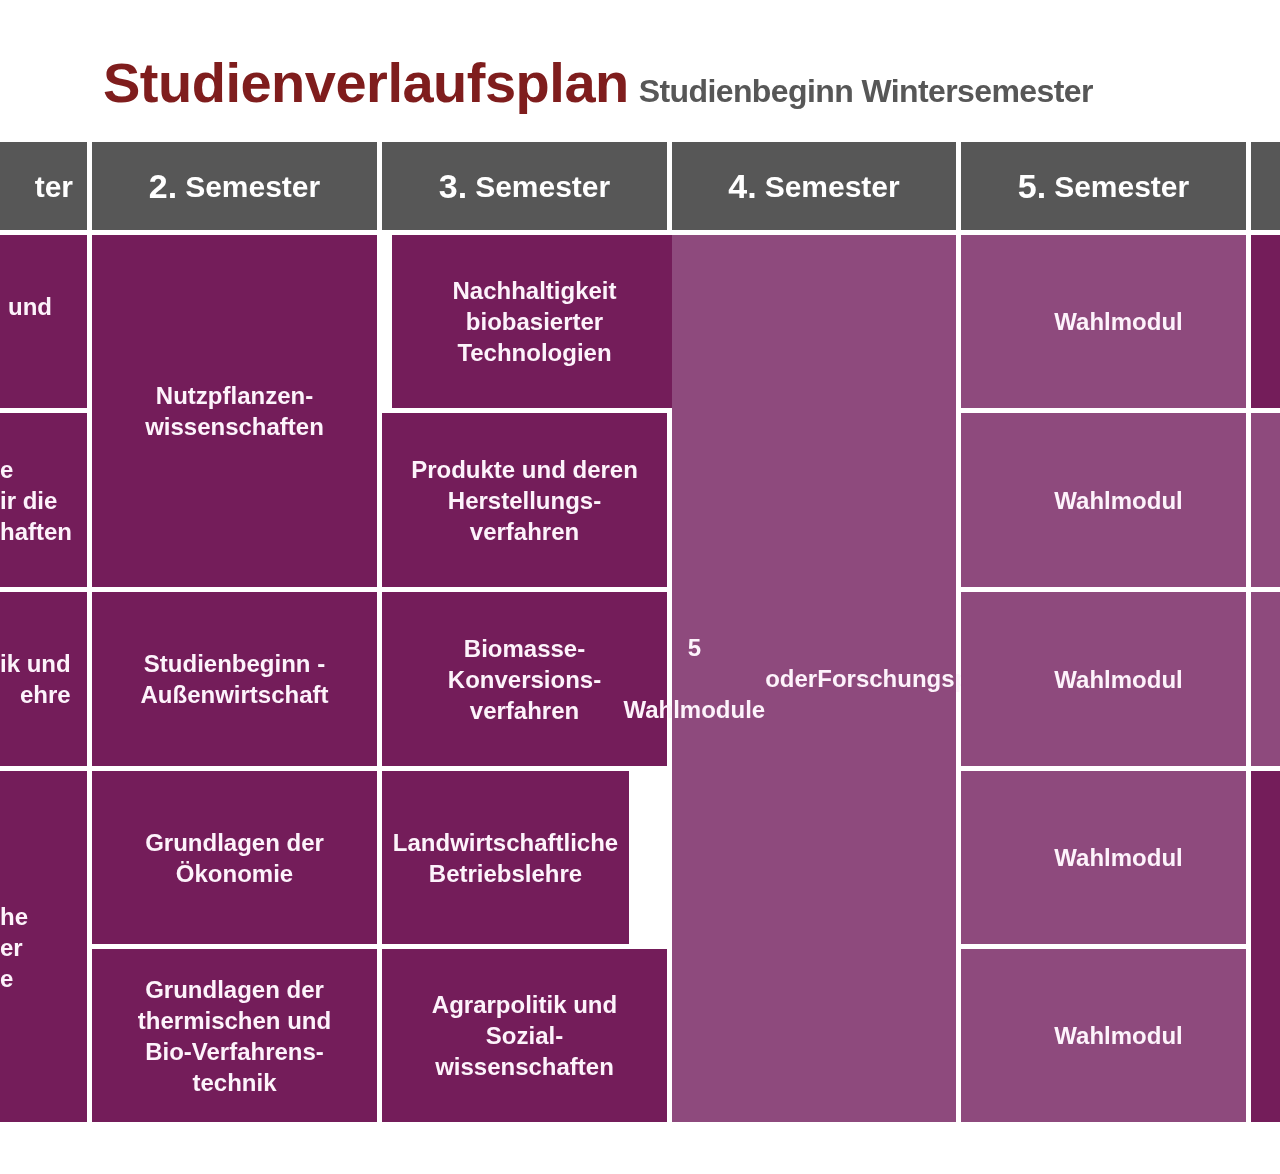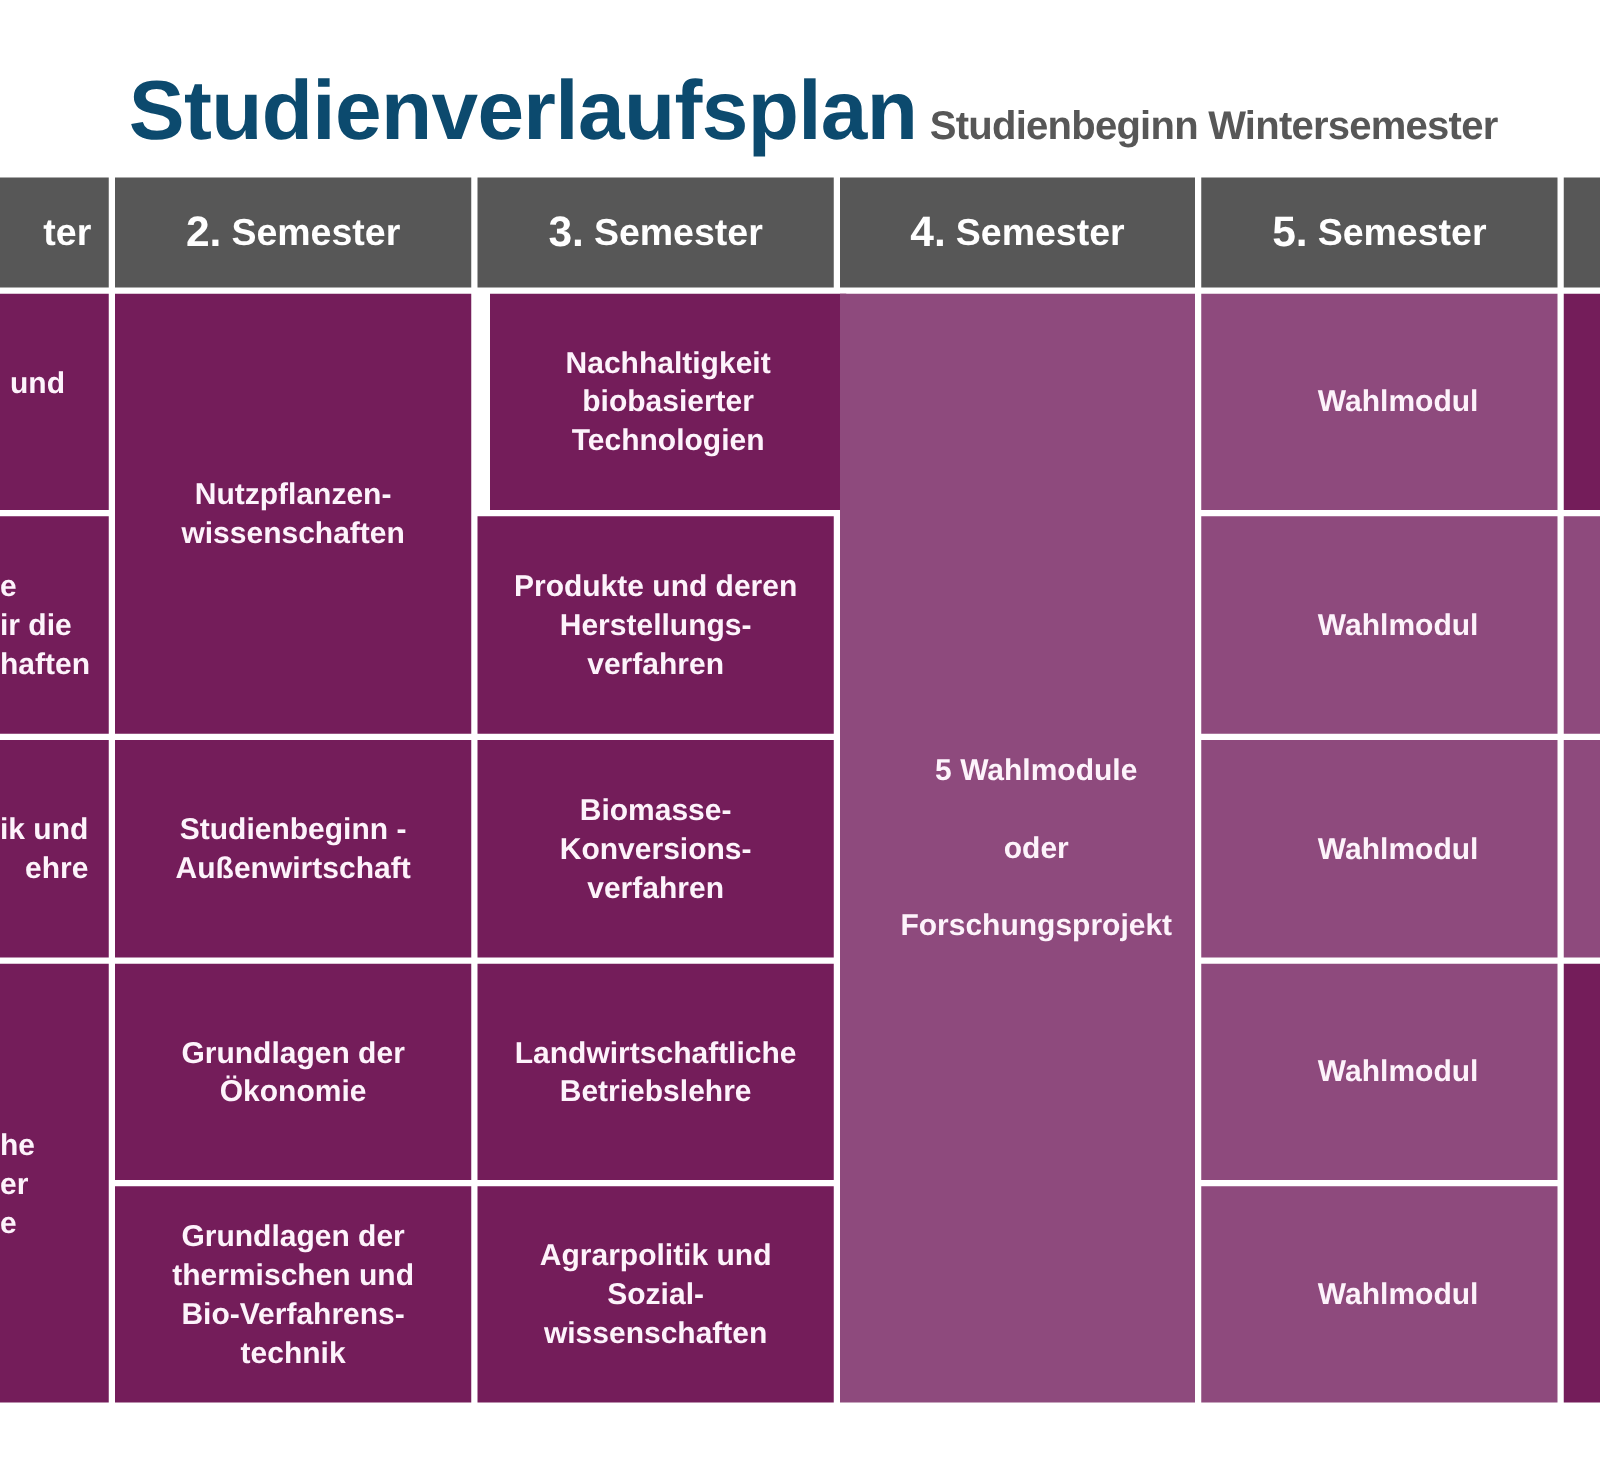--- a/index.html
+++ b/index.html
@@ -1,21 +1,21 @@
 <!DOCTYPE html>
 <html><head>
 <meta charset="utf-8">
 <style>
   html, body { margin: 0; padding: 0; }
   body {
     width: 1280px; height: 1174px; background: #ffffff; position: relative; overflow: hidden;
     font-family: "Liberation Sans", "DejaVu Sans", sans-serif;
   }
   .title-wrap { position: absolute; left: 103px; top: 50px; white-space: nowrap; }
-  .title { font-size: 67px; font-weight: bold; color: #0c4a6e; letter-spacing: -0.5px; vertical-align: baseline; }
+  .title { font-size: 56px; font-weight: bold; color: #7f1d1d; letter-spacing: -0.5px; vertical-align: baseline; }
   .subtitle { font-size: 32px; font-weight: bold; color: #575757; margin-left: 10px; letter-spacing: -0.6px; vertical-align: baseline; }
   .cell {
     position: absolute; box-sizing: border-box; display: flex; align-items: center; justify-content: center;
     text-align: center; color: #fdf3fb; font-weight: bold; font-size: 24px; line-height: 31px; padding: 0 8px;
   }
   .hdr { background: #575757; color: #ffffff; font-size: 30px; }
   .hdr .num { font-size: 34px; margin-right: 8px; }
   .dark { background: #741d5a; }
   .light { background: #8e4a7d; padding-left: 38px; }
   .cell .txt { white-space: pre-line; }
@@ -96,31 +96,31 @@
 <div class="cell dark" style="left:382px; top:413px; width:285px; height:174px;">
   <span class="txt">Produkte und deren
 Herstellungs-
 verfahren</span>
 </div>
 <div class="cell dark" style="left:382px; top:592px; width:285px; height:174px;">
   <span class="txt">Biomasse-
 Konversions-
 verfahren</span>
 </div>
-<div class="cell dark" style="left:382px; top:771px; width:285px; height:173px;">
+<div class="cell dark" style="left:382px; top:771px; width:247px; height:173px;">
   <span class="txt">Landwirtschaftliche
 Betriebslehre</span>
 </div>
 <div class="cell dark" style="left:382px; top:949px; width:285px; height:173px;">
   <span class="txt">Agrarpolitik und
 Sozial-
 wissenschaften</span>
 </div>
 
-<div class="cell light" style="left:672px; top:235px; width:284px; height:887px; flex-direction:column;">
+<div class="cell light" style="left:672px; top:235px; width:284px; height:887px; flex-direction:row;">
   <span style="line-height:62px;">5 Wahlmodule</span>
   <span style="line-height:62px;">oder</span>
   <span style="line-height:62px;">Forschungsprojekt</span>
 </div>
 
 <div class="cell light" style="left:961px; top:235px; width:285px; height:173px;">
   <span class="txt">Wahlmodul</span>
 </div>
 <div class="cell light" style="left:961px; top:413px; width:285px; height:174px;">
   <span class="txt">Wahlmodul</span>

